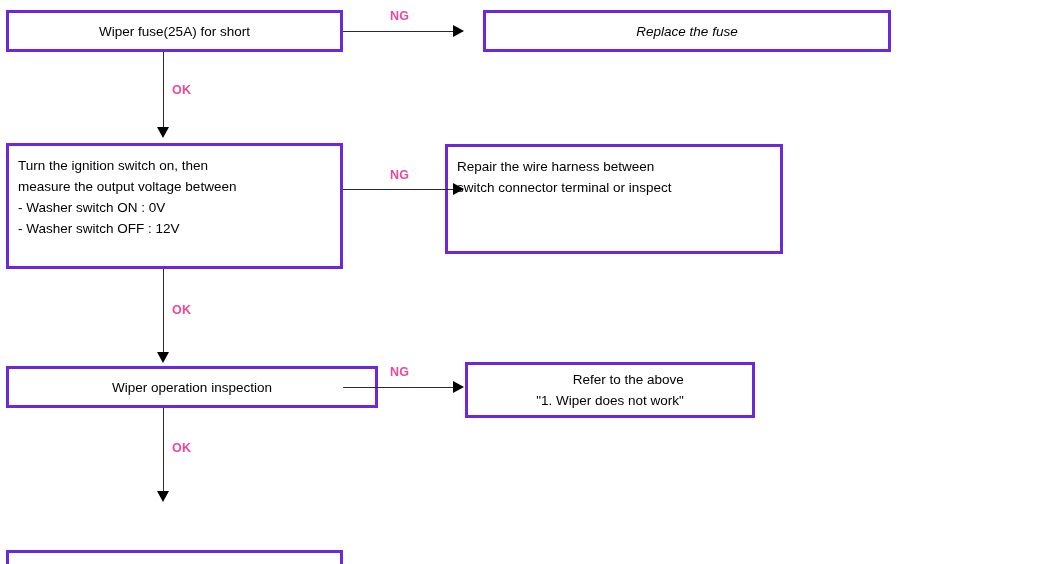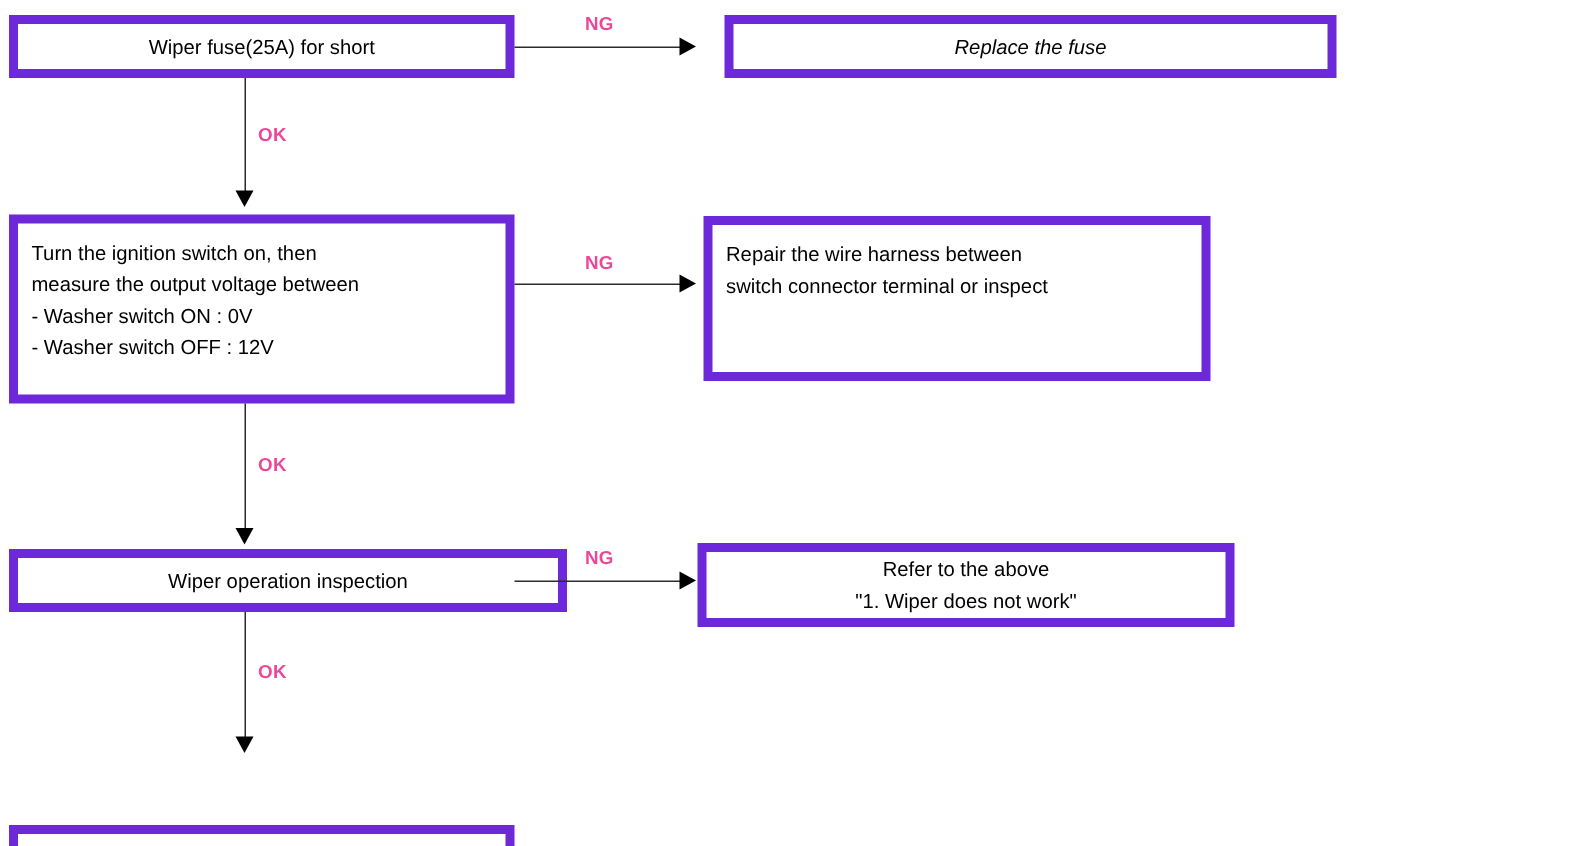--- a/index.html
+++ b/index.html
@@ -11,21 +11,21 @@
     position: relative;
     width: 1050px;
     height: 564px;
     background: #ffffff;
     font-family: "Liberation Sans", sans-serif;
     overflow: hidden;
   }
   .node {
     position: absolute;
     box-sizing: border-box;
-    border: 6px solid #6d28d9;
+    border: 3px solid #6d28d9;
     background: #ffffff;
     color: #000000;
     font-size: 13.5px;
     line-height: 21px;
     font-family: "Liberation Sans", sans-serif;
   }
   .node.center {
     display: flex;
     align-items: center;
     justify-content: center;
@@ -90,32 +90,32 @@
       </div>
     </div>
   <div class="node left" style="left: 6px; top: 143px; width: 337px; height: 126px;">
       <div>
         <span class="line">Turn the ignition switch on, then</span>
         <span class="line">measure the output voltage between</span>
         <span class="line">- Washer switch ON : 0V</span>
         <span class="line">- Washer switch OFF : 12V</span>
       </div>
     </div>
-  <div class="node left" style="left: 469px; top: 144px; width: 338px; height: 110px;">
+  <div class="node left" style="left: 445px; top: 144px; width: 338px; height: 110px;">
       <div>
         <span class="line">Repair the wire harness between</span>
         <span class="line">switch connector terminal or inspect</span>
       </div>
     </div>
   <div class="node center" style="left: 6px; top: 366px; width: 372px; height: 42px;">
       <div>
         <span class="line">Wiper operation inspection</span>
       </div>
     </div>
-  <div class="node center" style="left: 465px; top: 362px; width: 358px; height: 56px;">
+  <div class="node center" style="left: 465px; top: 362px; width: 290px; height: 56px; text-align: right;">
       <div>
         <span class="line">Refer to the above</span>
         <span class="line">"1. Wiper does not work"</span>
       </div>
     </div>
   <div class="node center" style="left: 6px; top: 506px; width: 337px; height: 41px; margin-top: 44px;">
       <div>
         <span class="line">Replace the BCM</span>
       </div>
     </div>

